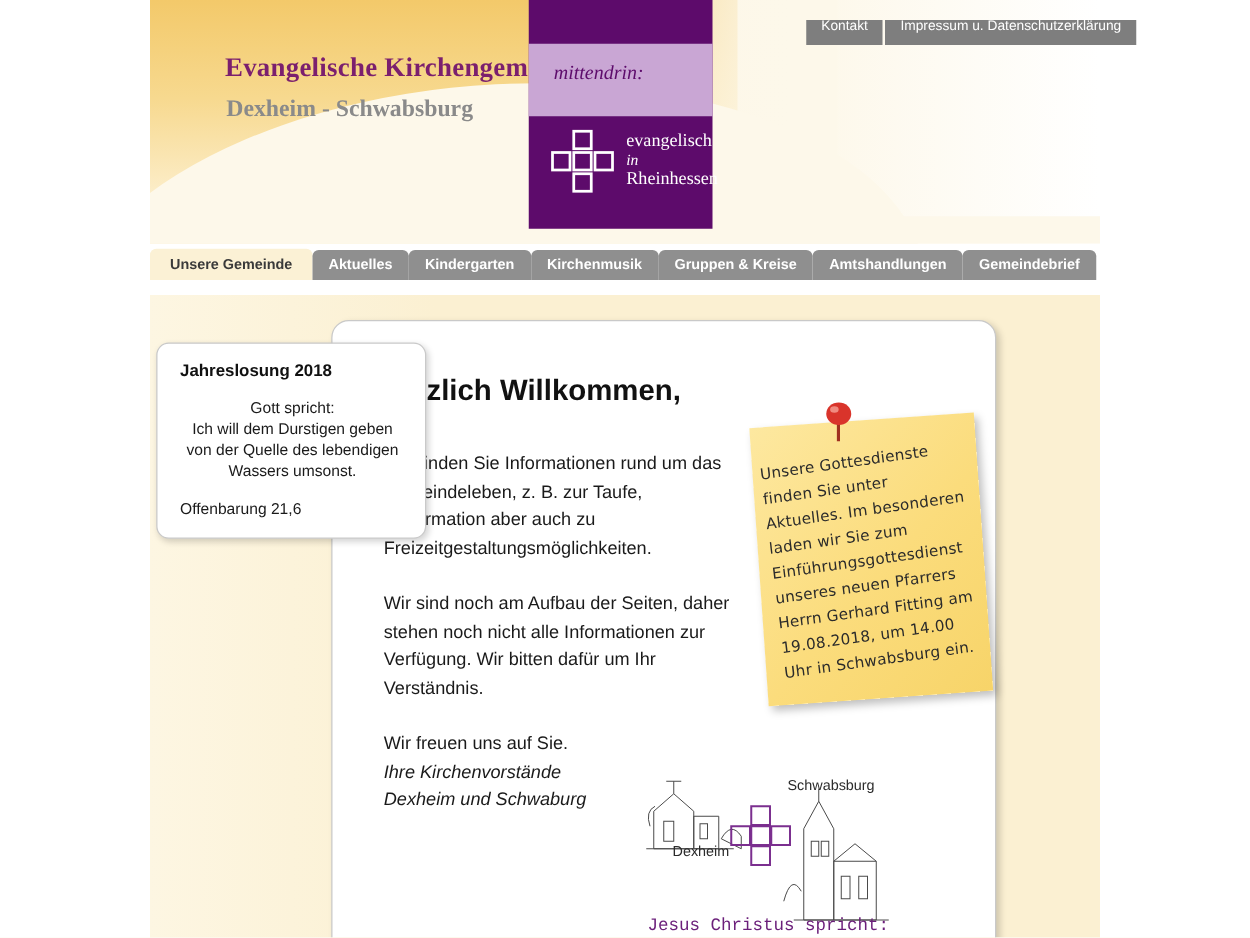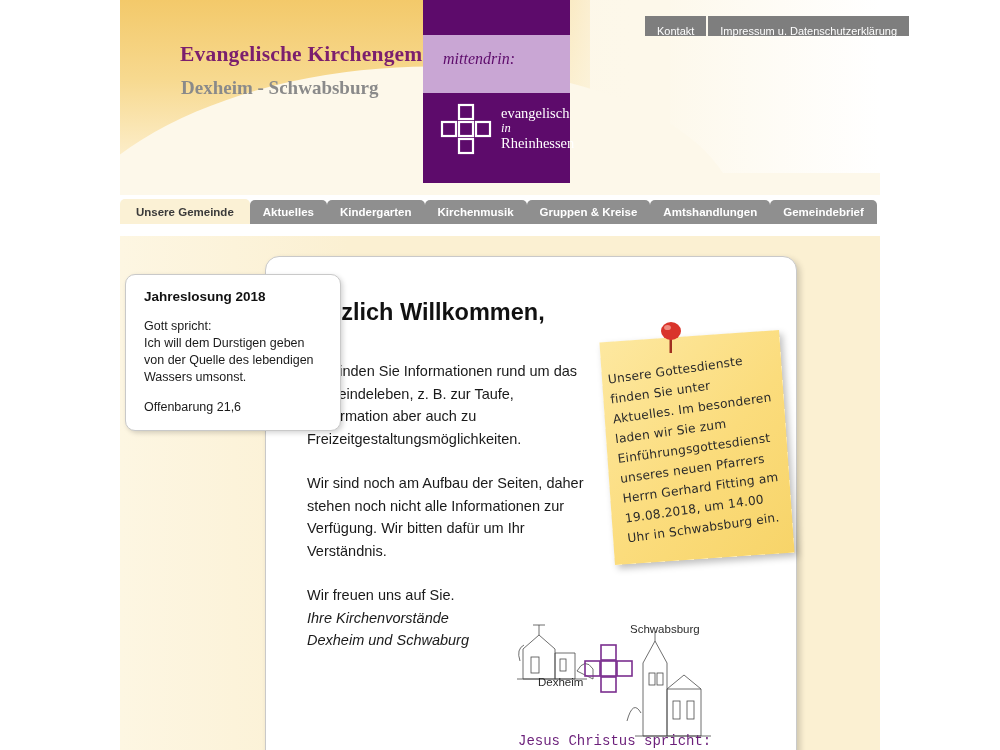--- a/index.html
+++ b/index.html
@@ -140,21 +140,21 @@
     top: 16px;
     height: 20px;
     display: flex;
     gap: 2px;
     z-index: 8;
   }
   .topnav-item {
     background: #7e7e7e;
     color: #ffffff;
     font-size: 11px;
-    padding: 10px 12px 5px 12px;
+    padding: 0 12px 5px 12px;
     line-height: 11px;
     white-space: nowrap;
     cursor: pointer;
   }
 
   
   #tabs {
     position: absolute;
     left: 120px;
     top: 200px;
@@ -226,20 +226,21 @@
   #jahreslosung h3 {
     margin: 0 0 14px 0;
     font-size: 13.5px;
     font-weight: bold;
     color: #111;
   }
   #jahreslosung .jl-body {
     font-size: 12.5px;
     line-height: 17px;
     color: #1a1a1a;
+    text-align: center;
   }
   #jahreslosung .jl-ref {
     margin-top: 14px;
     font-size: 12.5px;
     color: #1a1a1a;
   }
 
   
   #welcome-heading {
     position: absolute;

